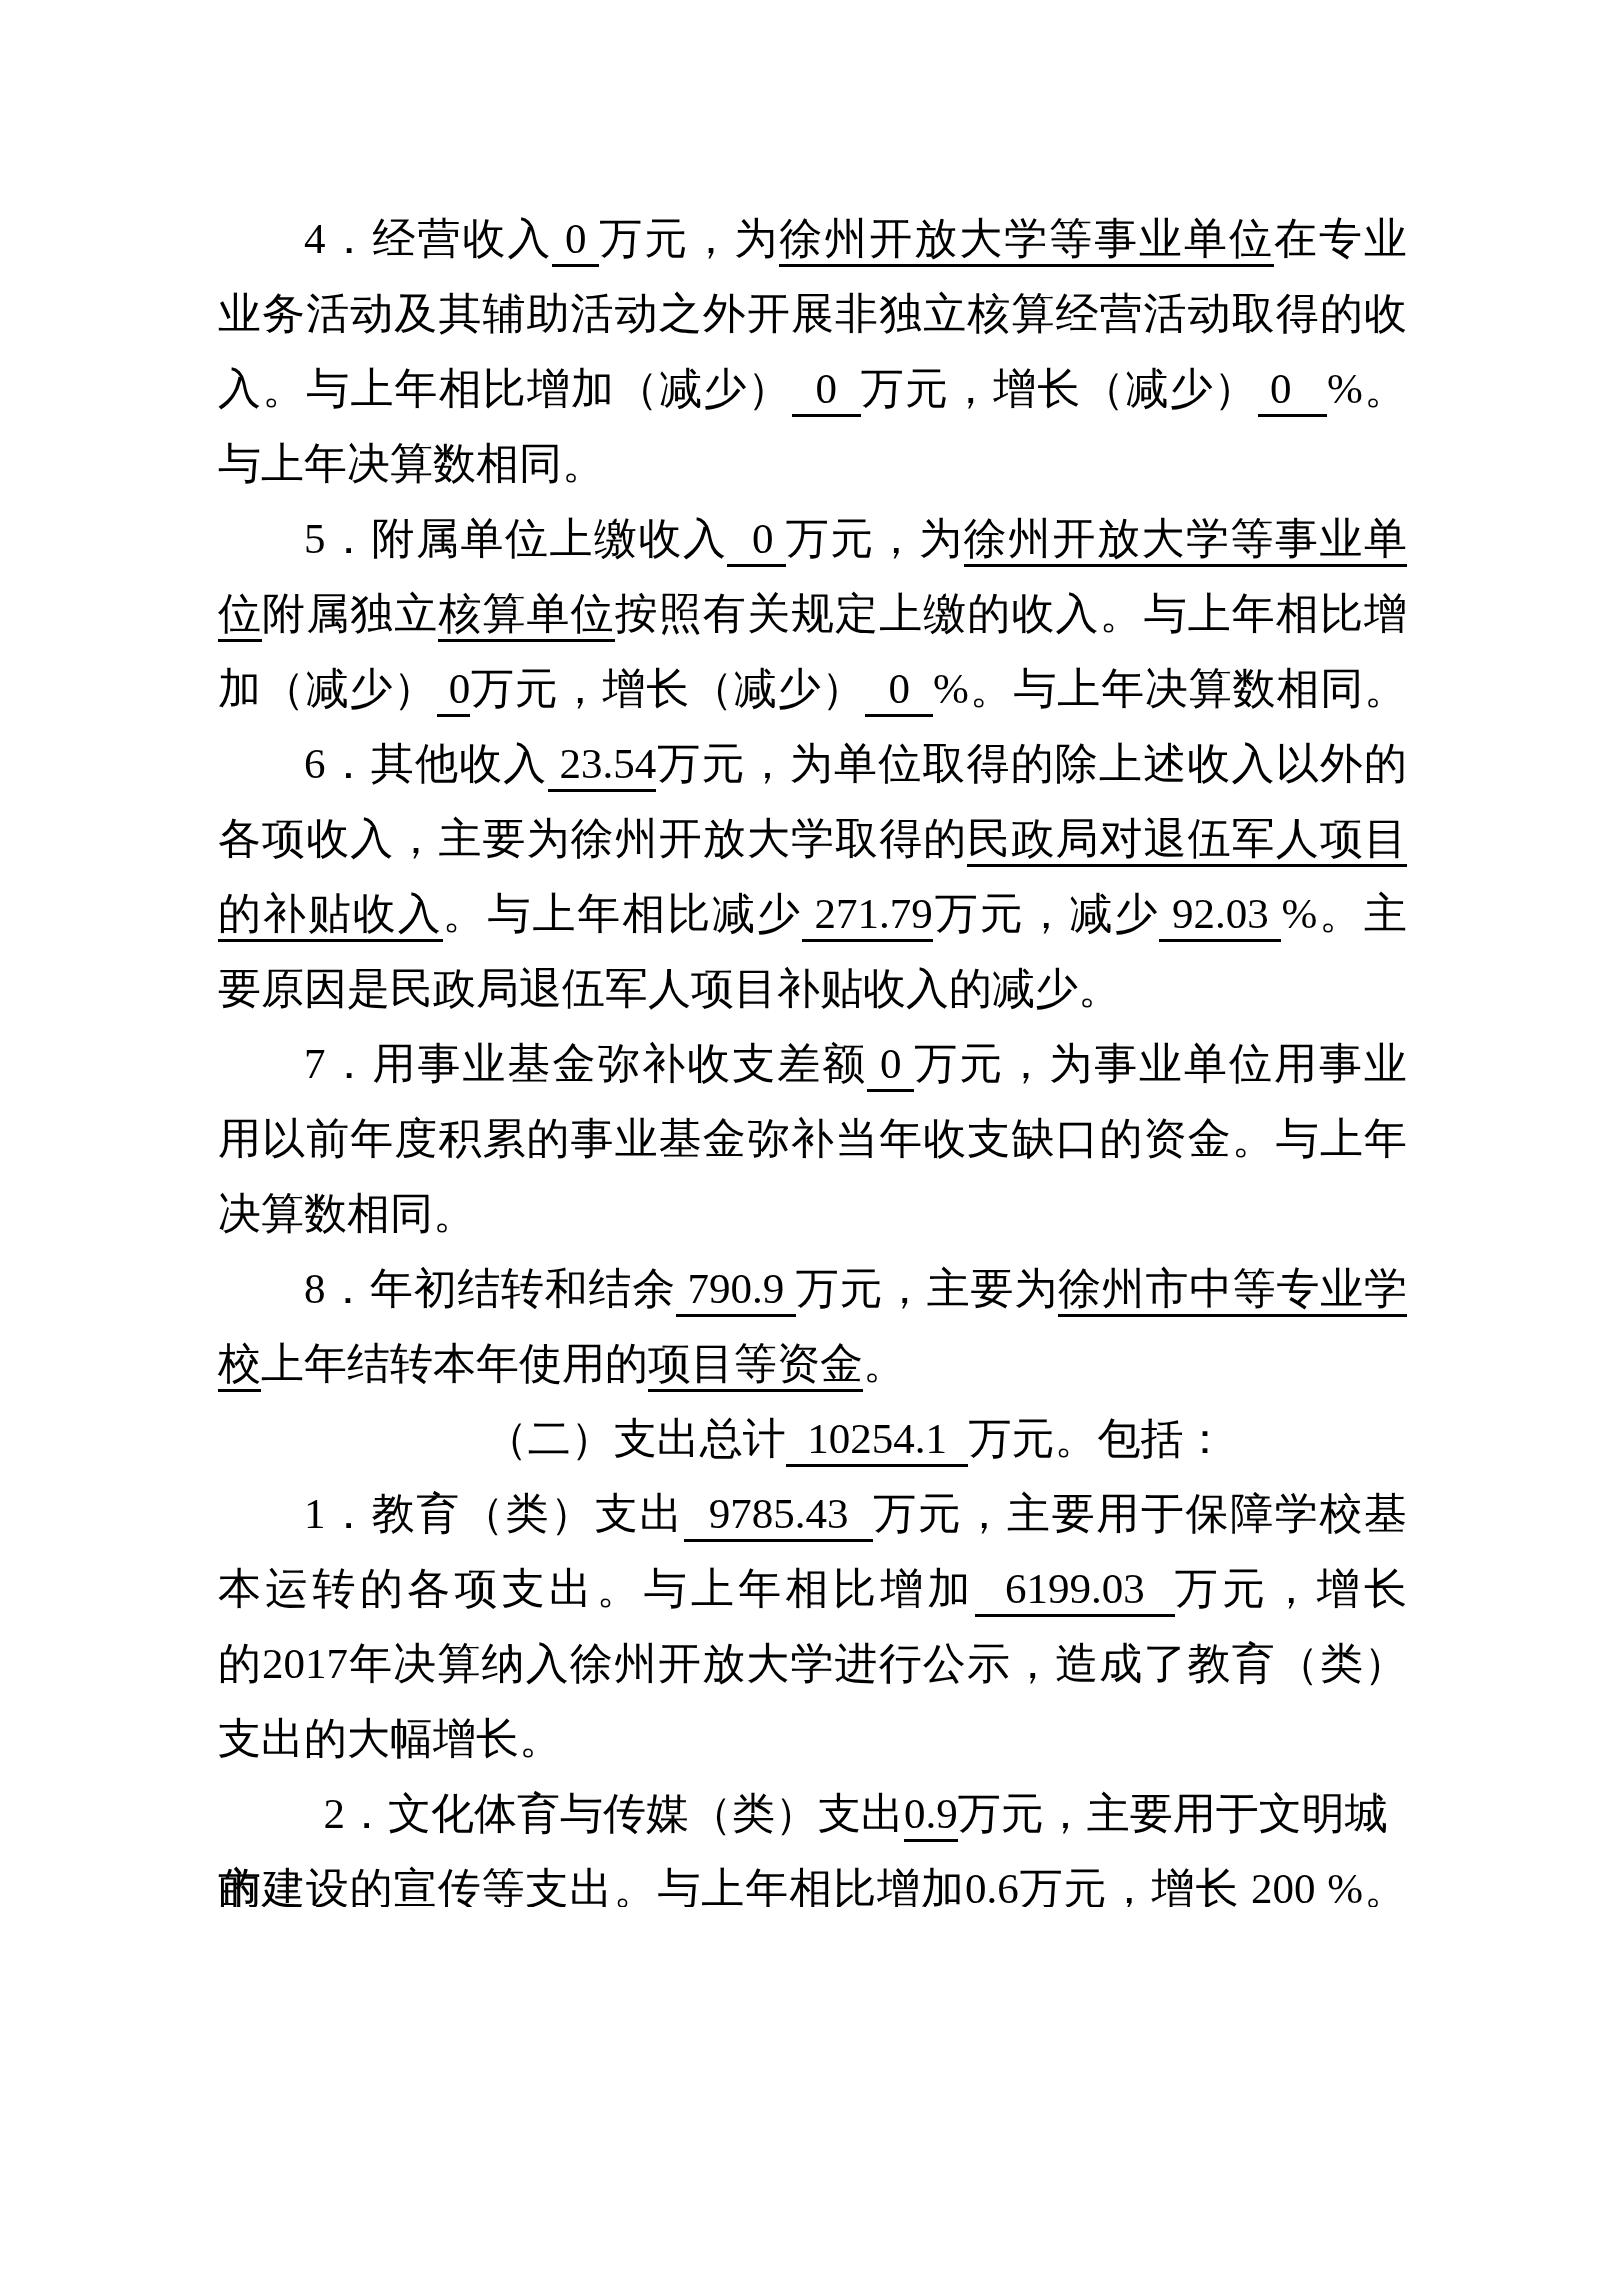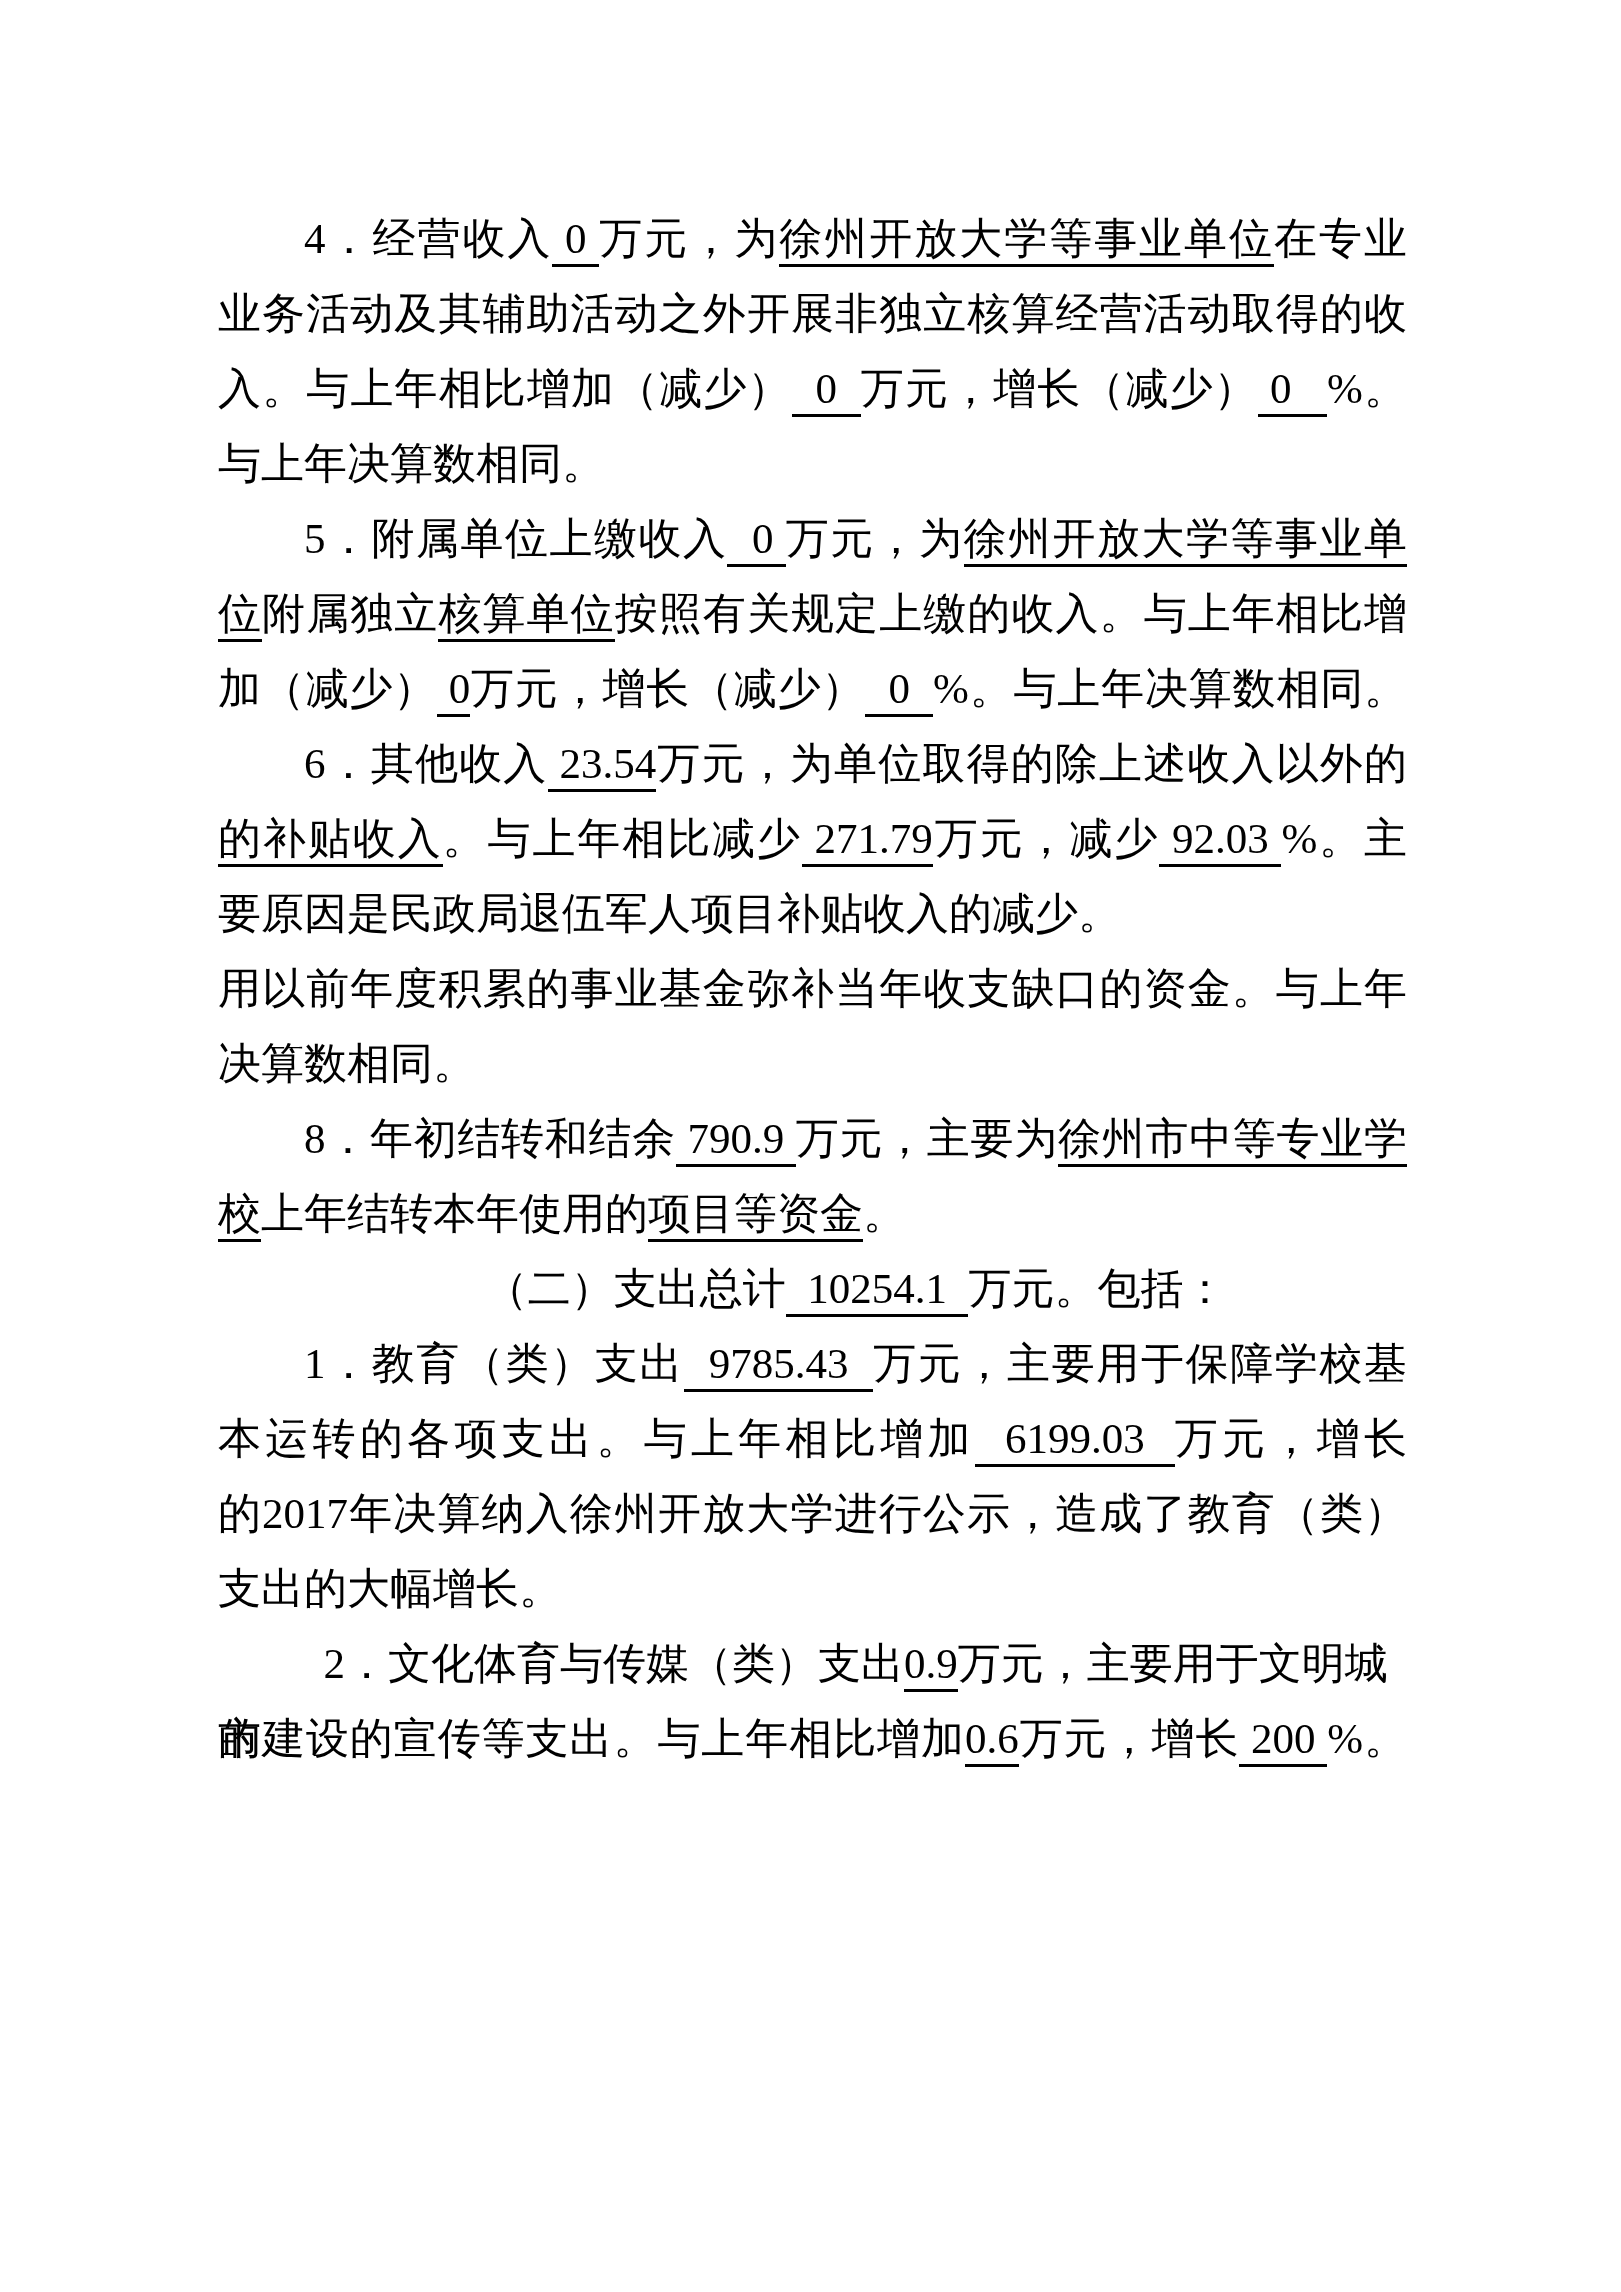--- a/index.html
+++ b/index.html
@@ -60,22 +60,24 @@
 <div class="page">
   <div class="doc-body">
       <div class="line j ind"><span>4．经营收入</span><span class="u">&nbsp;0&nbsp;</span><span>万元，为</span><span class="u">徐州开放大学等事业单位</span><span>在专业</span></div>
       <div class="line j"><span>业务活动及其辅助活动之外开展非独立核算经营活动取得的收</span></div>
       <div class="line j"><span>入。与上年相比增加（减少）</span><span class="u">&nbsp;&nbsp;0&nbsp;&nbsp;</span><span>万元，增长（减少）</span><span class="u">&nbsp;0&nbsp;&nbsp;&nbsp;</span><span>%。</span></div>
       <div class="line"><span>与上年决算数相同。</span></div>
       <div class="line j ind"><span>5．附属单位上缴收入</span><span class="u">&nbsp;&nbsp;0&nbsp;</span><span>万元，为</span><span class="u">徐州开放大学等事业单</span></div>
       <div class="line j"><span class="u">位</span><span>附属独立</span><span class="u">核算单位</span><span>按照有关规定上缴的收入。与上年相比增</span></div>
       <div class="line j"><span>加（减少）</span><span class="u">&nbsp;0</span><span>万元，增长（减少）</span><span class="u">&nbsp;&nbsp;0&nbsp;&nbsp;</span><span>%。与上年决算数相同。</span></div>
       <div class="line j ind"><span>6．其他收入</span><span class="u">&nbsp;23.54</span><span>万元，为单位取得的除上述收入以外的</span></div>
+      <div class="line j"><span>各项收入，主要为徐州开放大学取得的</span><span class="u">民政局对退伍军人项目</span></div>
       <div class="line j"><span class="u">的补贴收入</span><span>。与上年相比减少</span><span class="u">&nbsp;271.79</span><span>万元，减少</span><span class="u">&nbsp;92.03&nbsp;</span><span>%。主</span></div>
       <div class="line"><span>要原因是民政局退伍军人项目补贴收入的减少。</span></div>
+      <div class="line j ind"><span>7．用事业基金弥补收支差额</span><span class="u">&nbsp;0&nbsp;</span><span>万元，为事业单位用事业</span></div>
       <div class="line j"><span>用以前年度积累的事业基金弥补当年收支缺口的资金。与上年</span></div>
       <div class="line"><span>决算数相同。</span></div>
       <div class="line j ind"><span>8．年初结转和结余</span><span class="u">&nbsp;790.9&nbsp;</span><span>万元，主要为</span><span class="u">徐州市中等专业学</span></div>
       <div class="line"><span class="u">校</span><span>上年结转本年使用的</span><span class="u">项目等资金</span><span>。</span></div>
       <div class="line ind"><span>（二）支出总计</span><span class="u">&nbsp;&nbsp;10254.1&nbsp;&nbsp;</span><span>万元。包括：</span></div>
       <div class="line j ind"><span>1．教育（类）支出</span><span class="u">&nbsp;&nbsp;9785.43&nbsp;&nbsp;</span><span>万元，主要用于保障学校基</span></div>
       <div class="line j"><span>本运转的各项支出。与上年相比增加</span><span class="u">&nbsp;&nbsp;6199.03&nbsp;&nbsp;</span><span>万元，增长</span></div>
       <div class="line j"><span>的2017年决算纳入徐州开放大学进行公示，造成了教育（类）</span></div>
       <div class="line"><span>支出的大幅增长。</span></div>
       <div class="line j ind"><span>2．文化体育与传媒（类）支出</span><span class="u">0.9</span><span>万元，主要用于文明城市</span></div>

